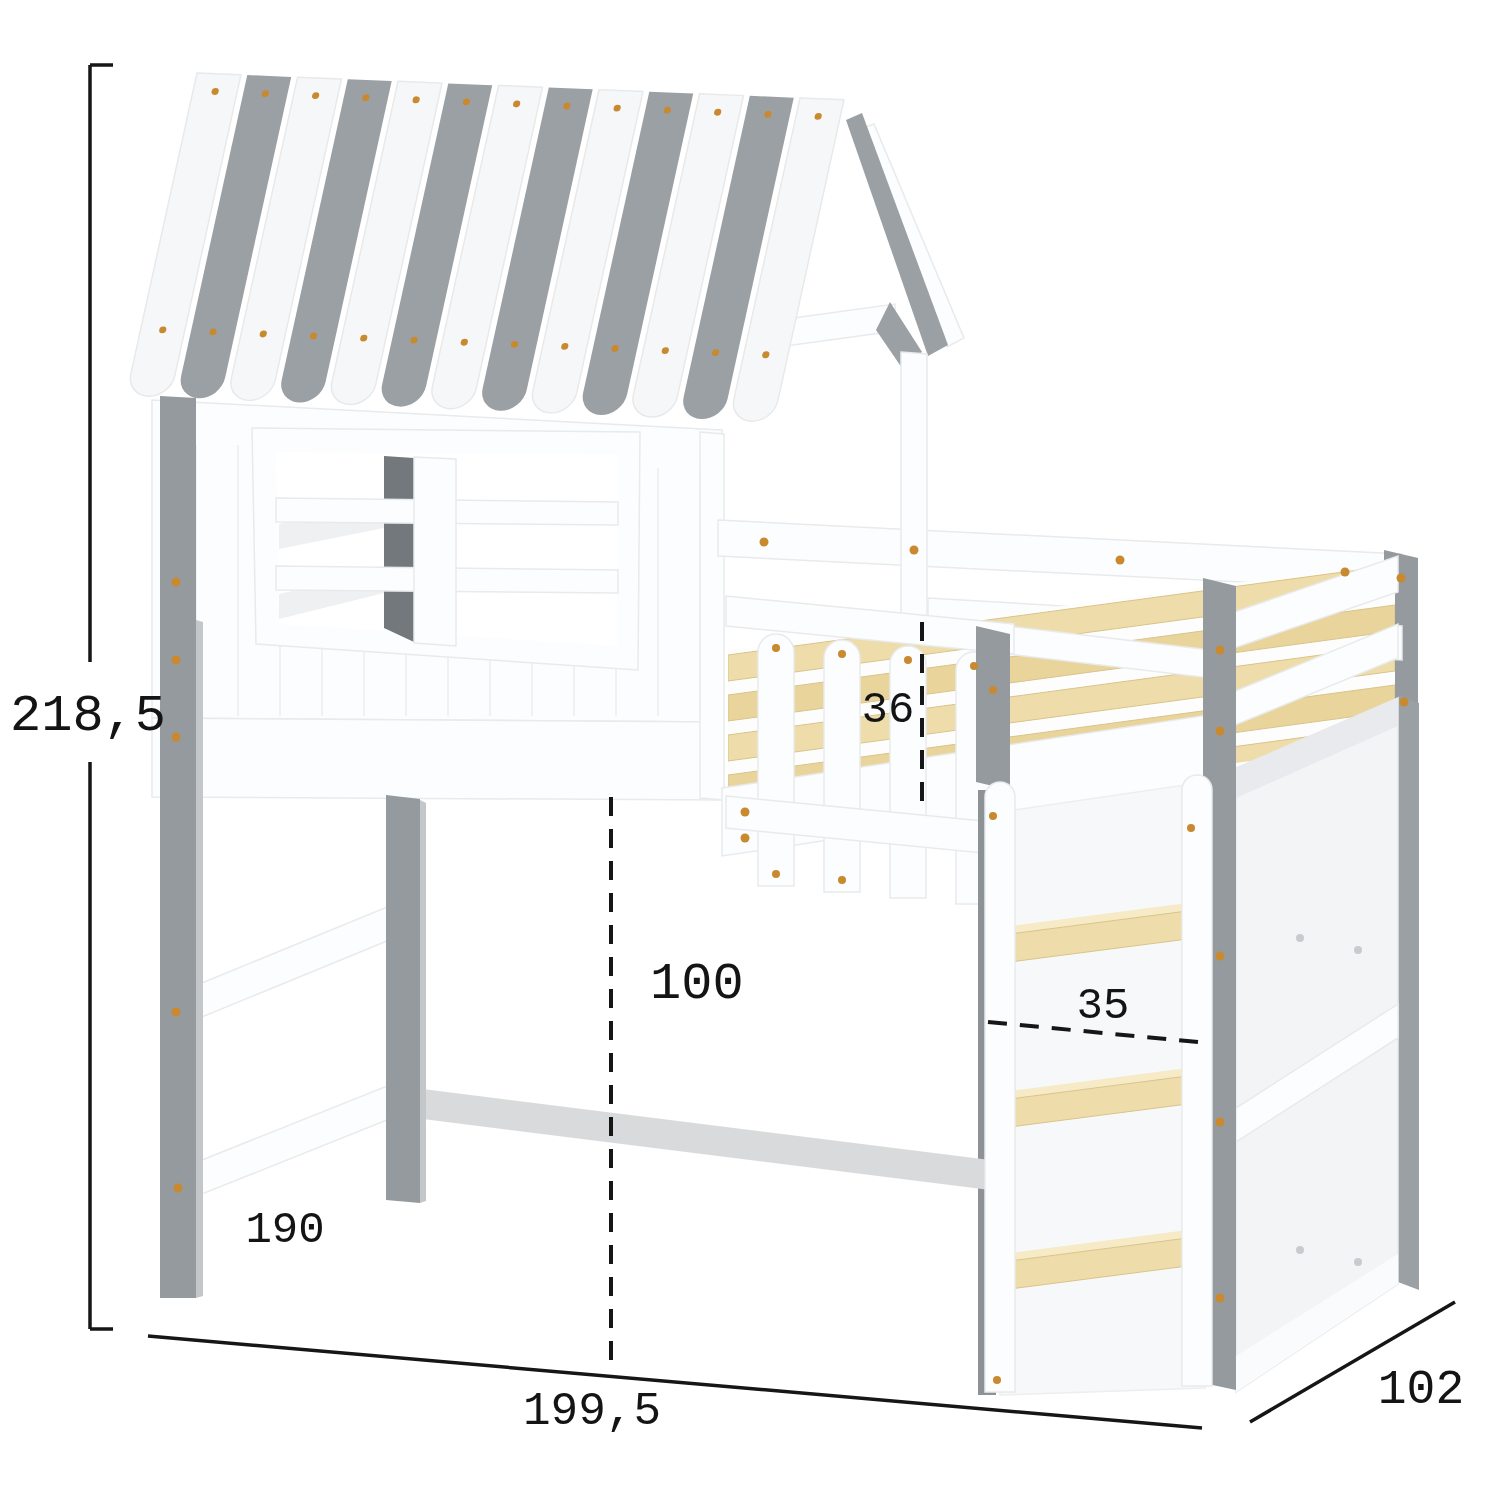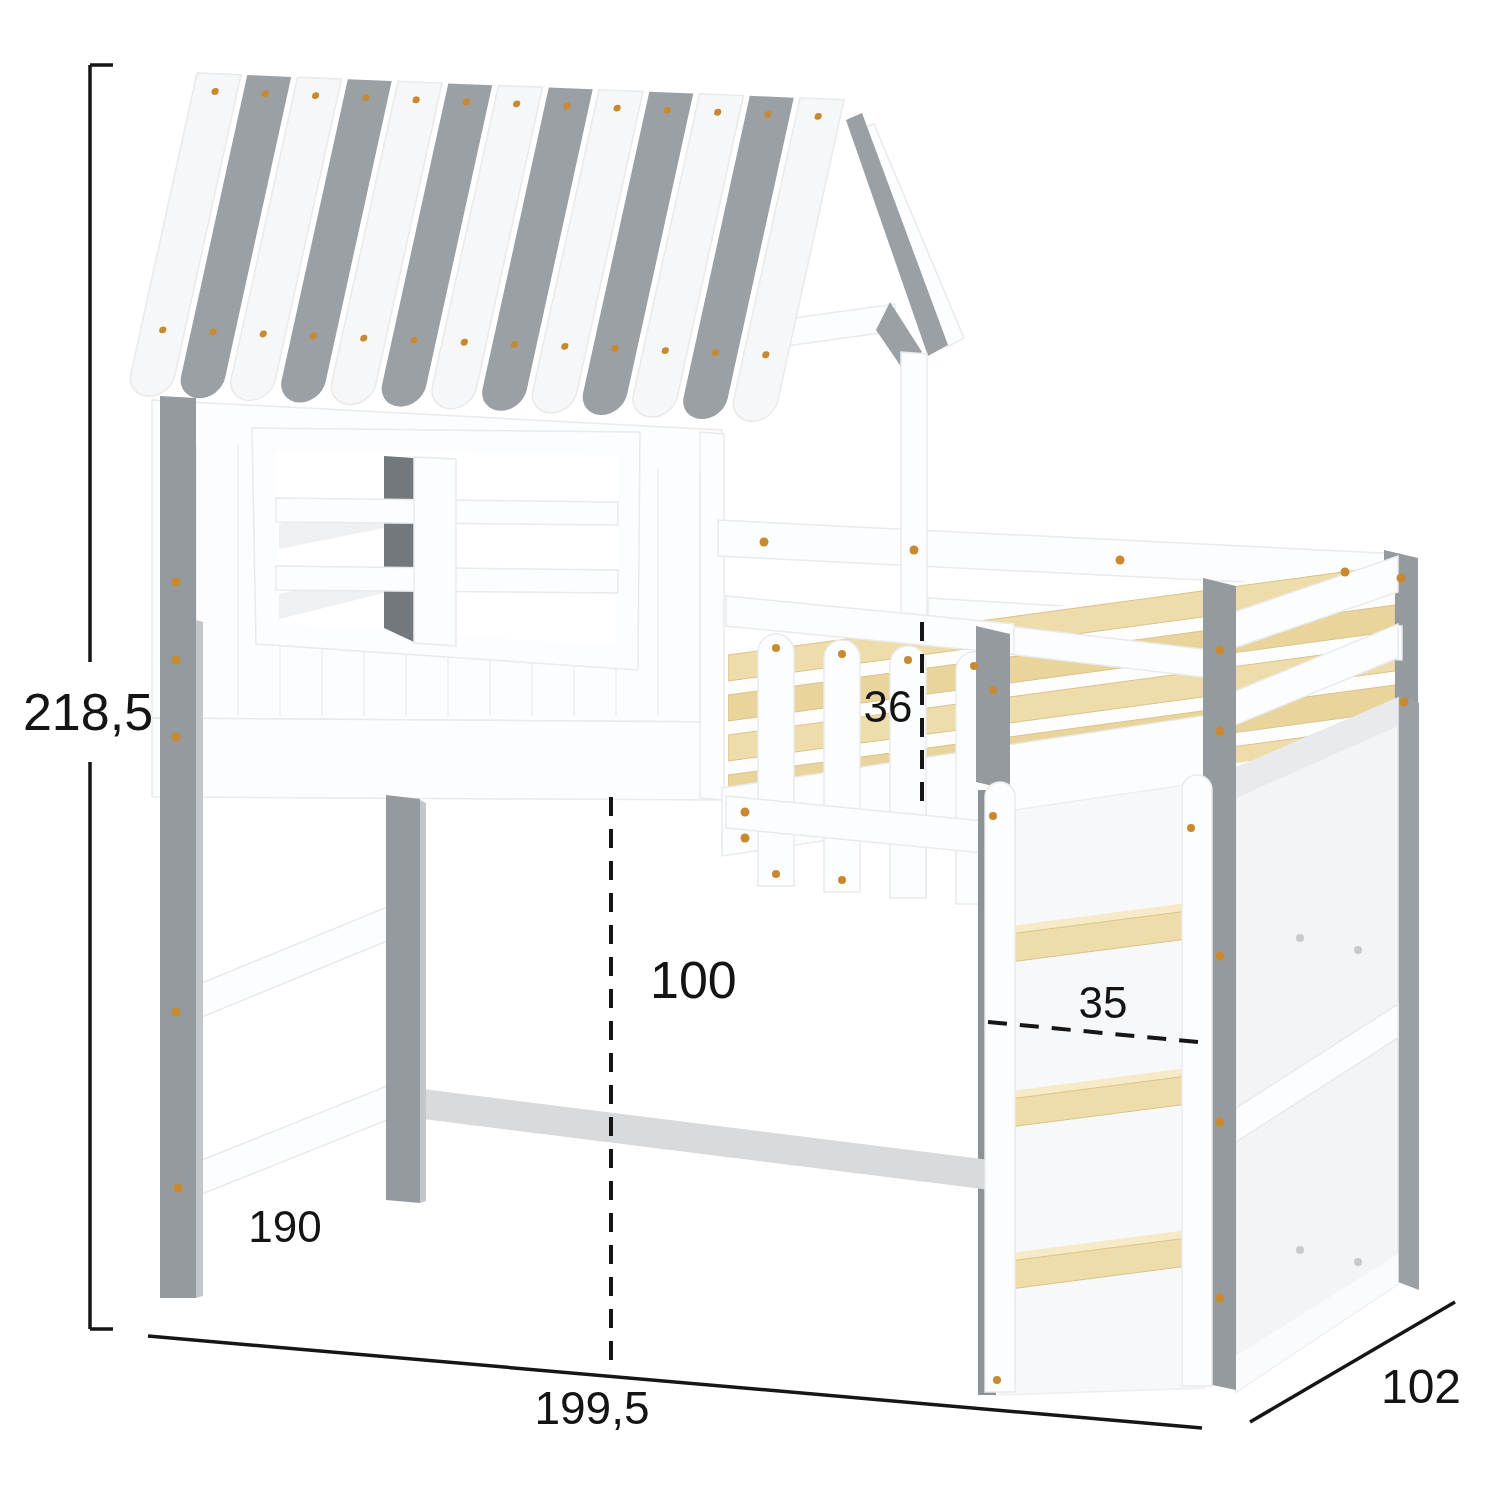--- a/index.html
+++ b/index.html
@@ -1,17 +1,17 @@
 <!DOCTYPE html>
 <html><head>
 <meta charset="utf-8">
 <style>
   html,body{margin:0;padding:0;background:#fff;}
   .stage{position:relative;width:1499px;height:1500px;background:#ffffff;overflow:hidden;
-         font-family:Liberation Sans, sans-serif;}
+         font-family:Liberation Mono, monospace;}
   svg{position:absolute;inset:0;}
   .sw{fill:#f6f7f8;stroke:#e7e9eb;stroke-width:1.5;}
   .sg{fill:#9ba0a4;}
   .w{fill:#fcfdfe;stroke:#e8eaec;stroke-width:1.5;}
   .w3{fill:#eef0f2;}
   .gr{fill:#959a9e;}
   .gr2{fill:#9aa0a4;}
   .gr3{fill:#8d9296;}
   .grd{fill:#72787c;}
   .lt{fill:#c3c7c9;}

